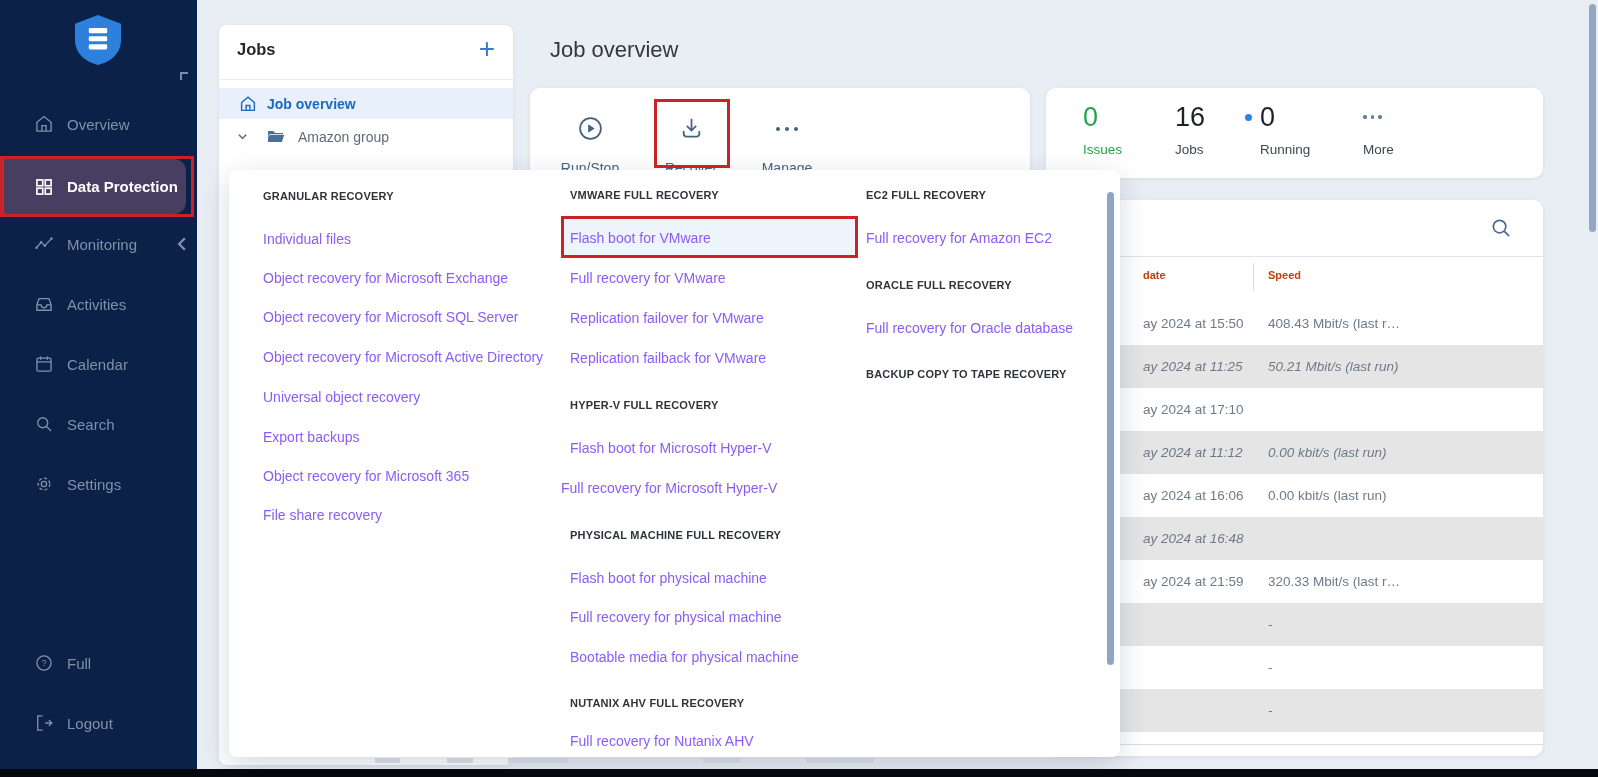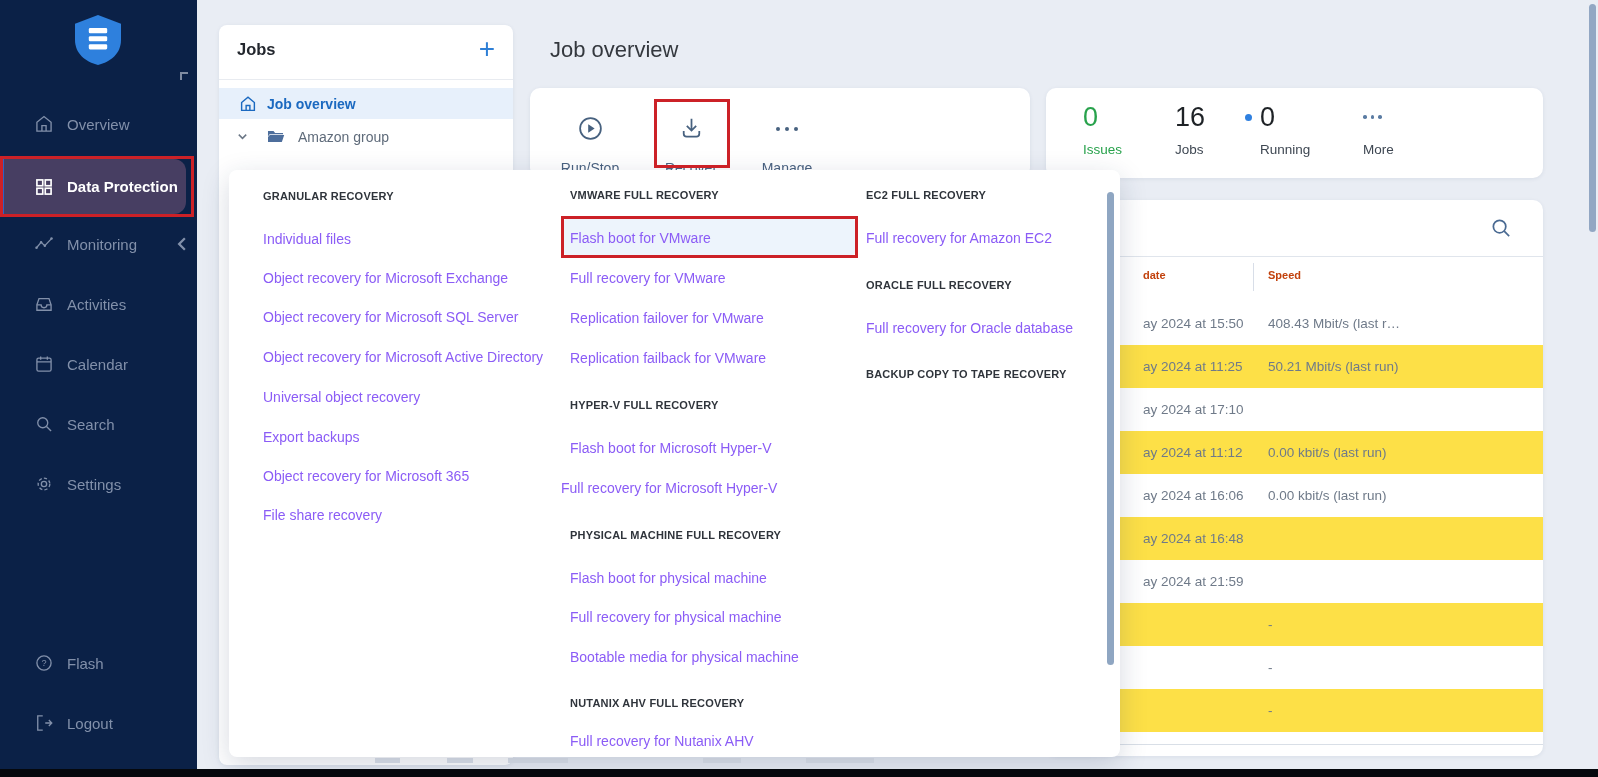--- a/index.html
+++ b/index.html
@@ -67,21 +67,21 @@
   .more-dots i { width:3.5px; height:3.5px; border-radius:50%; background:#5b7ca3; }
 
   
   .table-card { left:1046px; top:200px; width:497px; height:556px; overflow:hidden; z-index:4; }
   .search-row { position:relative; height:57px; border-bottom:1px solid #e0e5ec; }
   .search-icon { position:absolute; right:30px; top:17px; width:23px; height:23px; cursor:pointer; }
   .thead { position:relative; height:45px; }
   .th { position:absolute; top:12px; font-size:11px; font-weight:bold; color:#c2410c; }
   .col-divider { position:absolute; left:207px; top:6px; width:1px; height:28px; background:#d8dee8; }
   .trow { position:relative; height:43px; }
-  .trow.stripe { background:#fde047; }
+  .trow.stripe { background:#e5e5e5;font-style:italic; }
   .td { position:absolute; top:0; line-height:43px; font-size:13.5px; color:#6f7a89; white-space:nowrap; }
   .td.c1 { left:97px; } .td.c2 { left:222px; }
   .table-footline { position:absolute; left:0; top:544px; width:497px; height:1px; background:#d9dfe7; }
 
   
   .dropdown { left:229px; top:170px; width:891px; height:587px; background:#ffffff;
     border-radius:8px; box-shadow:0 8px 28px rgba(25,45,85,.18); z-index:50; }
   .menu-header { position:absolute; font-size:11px; font-weight:bold; color:#2f343b;
     letter-spacing:.2px; line-height:18px; white-space:nowrap; }
   .menu-item { position:absolute; font-size:14px; color:#8b5cf6; line-height:18px;
@@ -175,21 +175,21 @@
       <circle cx="12" cy="12" r="7" stroke-dasharray="3.8 2.6"></circle>
     </svg>
     <span>Settings</span>
   </div>
 
   <div class="nav-item" style="top:646px">
     <svg viewBox="0 0 24 24" fill="none" stroke="currentColor" stroke-width="1.6">
       <circle cx="12" cy="12" r="8.5"></circle>
       <text x="12" y="16" text-anchor="middle" font-size="11" fill="currentColor" stroke="none">?</text>
     </svg>
-    <span>Flash</span>
+    <span>Full</span>
   </div>
 
   <div class="nav-item" style="top:706px">
     <svg viewBox="0 0 24 24" fill="none" stroke="currentColor" stroke-width="1.6">
       <path d="M10.5 3.5 H4.5 V20.5 H10.5"></path>
         <path d="M13.5 12 H21 M17.8 8.5 L21.3 12 L17.8 15.5"></path>
     </svg>
     <span>Logout</span>
   </div>
 </div>
@@ -301,20 +301,21 @@
   </div>
   <div class="trow">
     <span class="td c1">ay 2024 at 16:06</span>
     <span class="td c2">0.00 kbit/s (last run)</span>
   </div>
   <div class="trow stripe">
     <span class="td c1">ay 2024 at 16:48</span>
   </div>
   <div class="trow">
     <span class="td c1">ay 2024 at 21:59</span>
+    <span class="td c2">320.33 Mbit/s (last r…</span>
   </div>
   <div class="trow stripe">
     <span class="td c1"></span>
     <span class="td c2">-</span>
   </div>
   <div class="trow">
     <span class="td c1"></span>
     <span class="td c2">-</span>
   </div>
   <div class="trow stripe">

